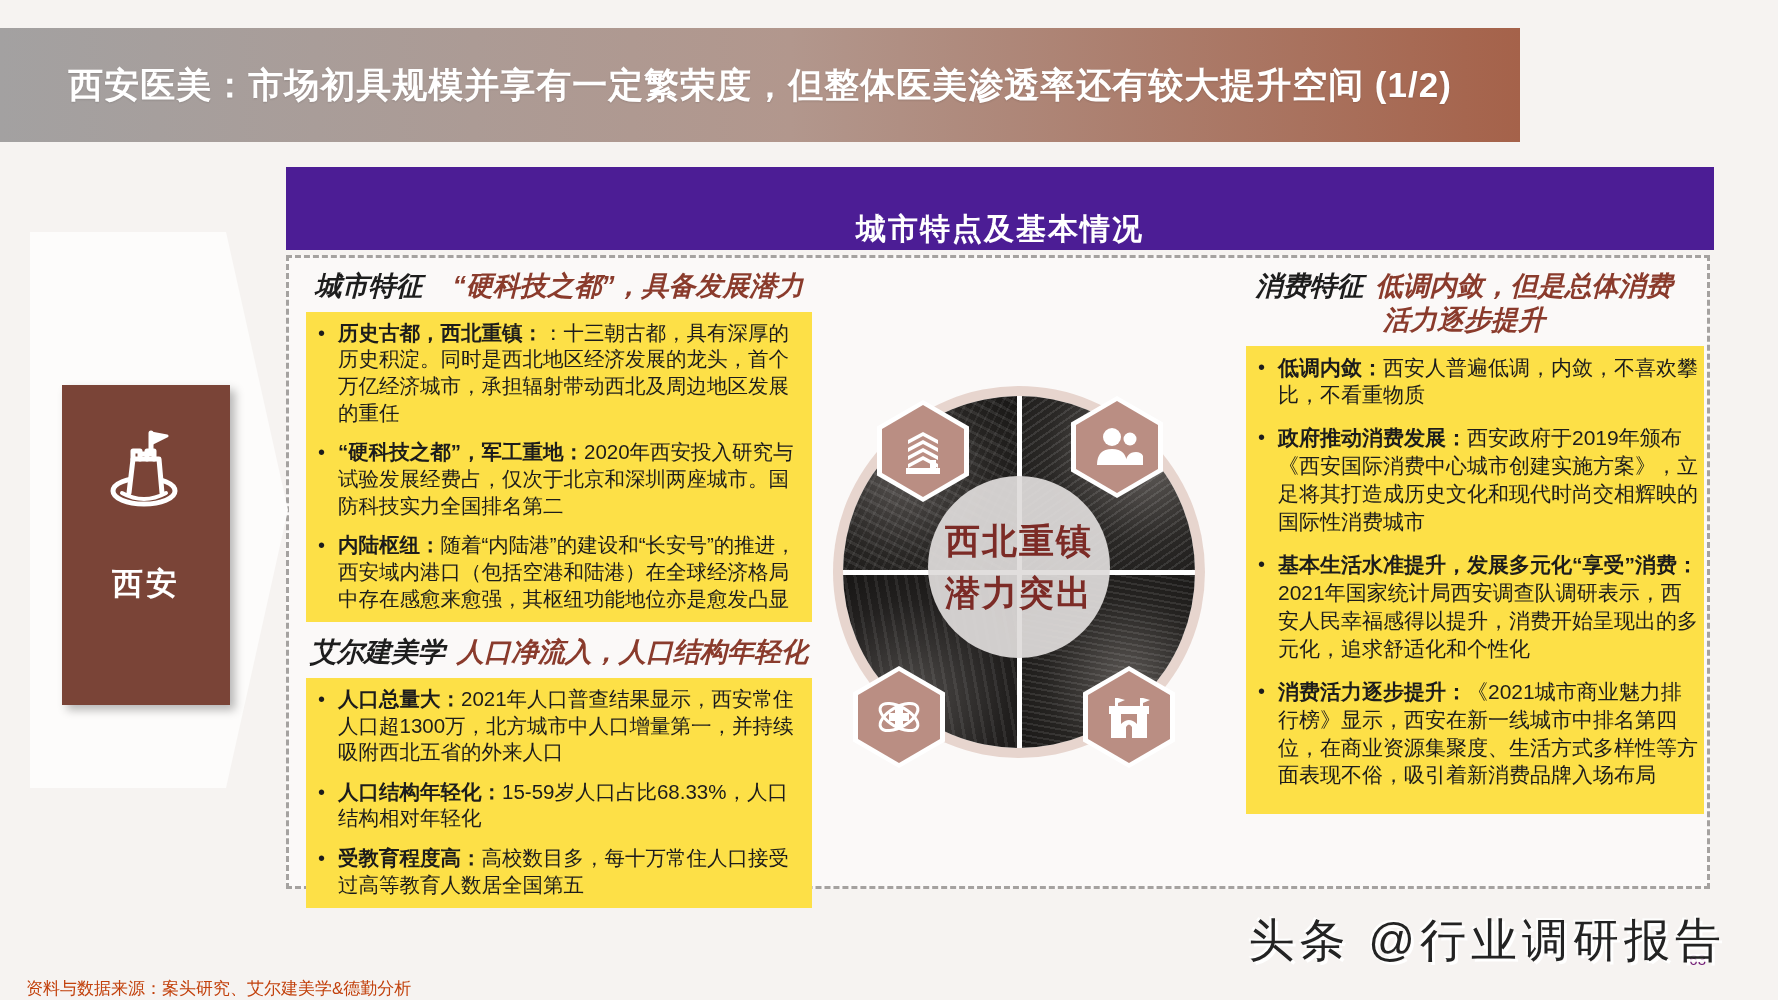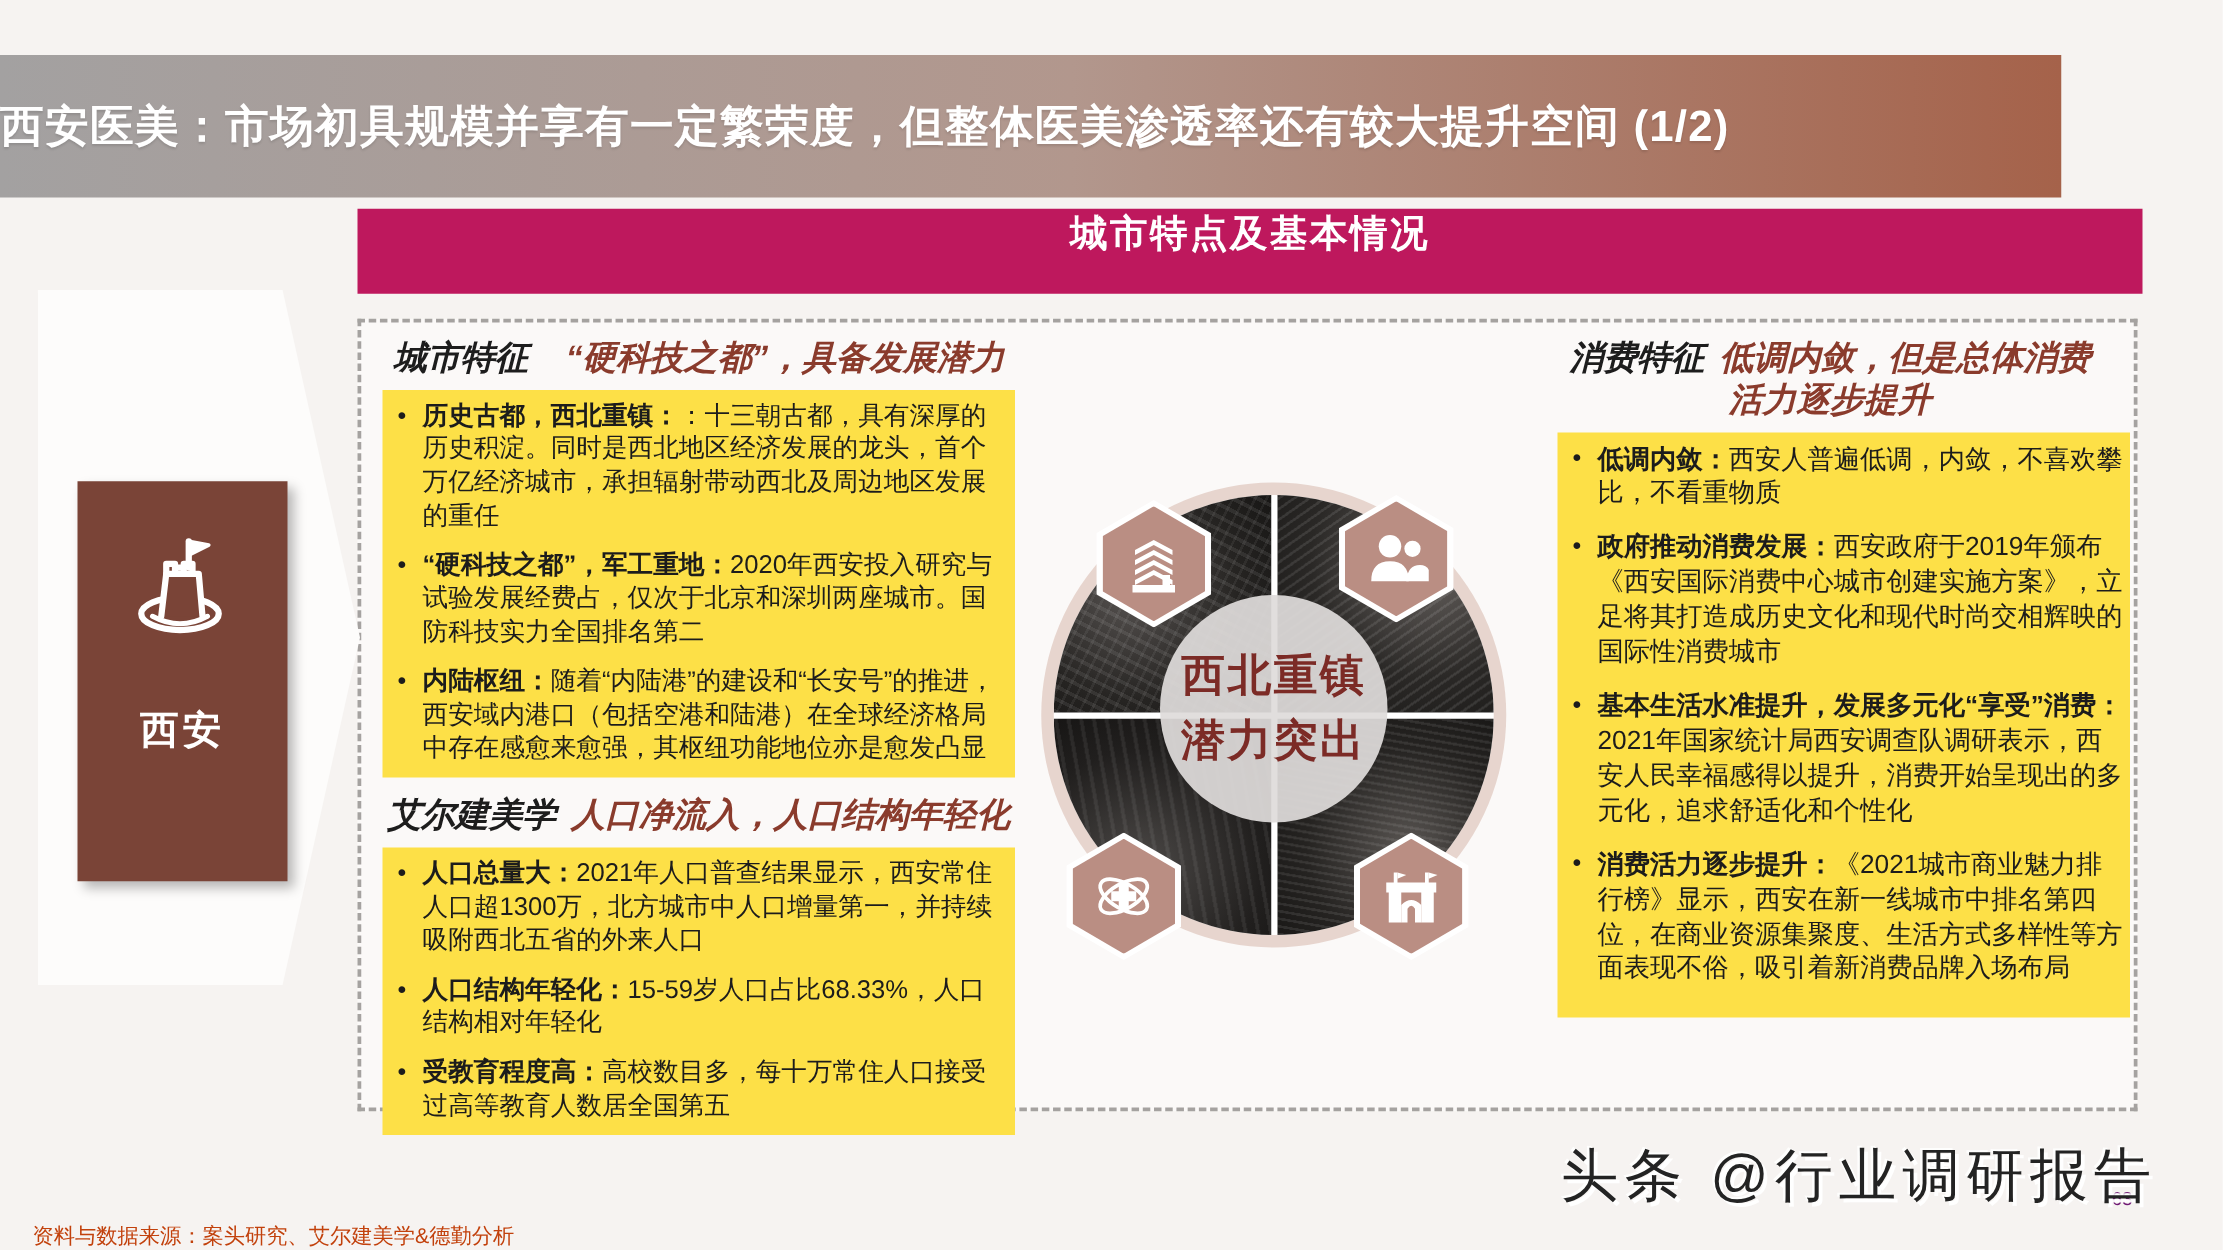--- a/index.html
+++ b/index.html
@@ -3,32 +3,32 @@
 <meta charset="utf-8">
 <style>
   html,body{margin:0;padding:0;}
   body{
     width:1778px;height:1000px;position:relative;overflow:hidden;
     background:#f6f3f1;
     font-family:"Liberation Sans","DejaVu Sans",sans-serif;
   }
   
   .header-band{
-    position:absolute;left:0;top:44px;width:1649px;height:114px;
+    position:absolute;left:0;top:28px;width:1520px;height:114px;
     background:linear-gradient(90deg,#a3a1a1 0%,#b2978d 52%,#a5624a 100%);
-    display:flex;align-items:center;justify-content:flex-start;
+    display:flex;align-items:center;justify-content:center;
   }
   .header-band h1{
     margin:0;color:#ffffff;font-size:35px;font-weight:bold;letter-spacing:1px;
     text-shadow:0 1px 2px rgba(0,0,0,0.12);white-space:nowrap;
   }
   
   .section-bar{
-    position:absolute;left:286px;top:167px;width:1428px;height:68px;
-    background:#be185d;display:flex;align-items:flex-start;justify-content:center;
+    position:absolute;left:286px;top:167px;width:1428px;height:83px;
+    background:#4c1d95;display:flex;align-items:flex-end;justify-content:center;
   }
   .section-bar .t{color:#fff;font-size:30px;font-weight:bold;letter-spacing:2px;}
   
   .panel{
     position:absolute;left:286px;top:255px;width:1424px;height:634px;
     border:3px dashed #a5a2a0;background:#fbf9f8;box-sizing:border-box;
   }
   
   .city-arrow{
     position:absolute;left:30px;top:232px;width:258px;height:556px;

